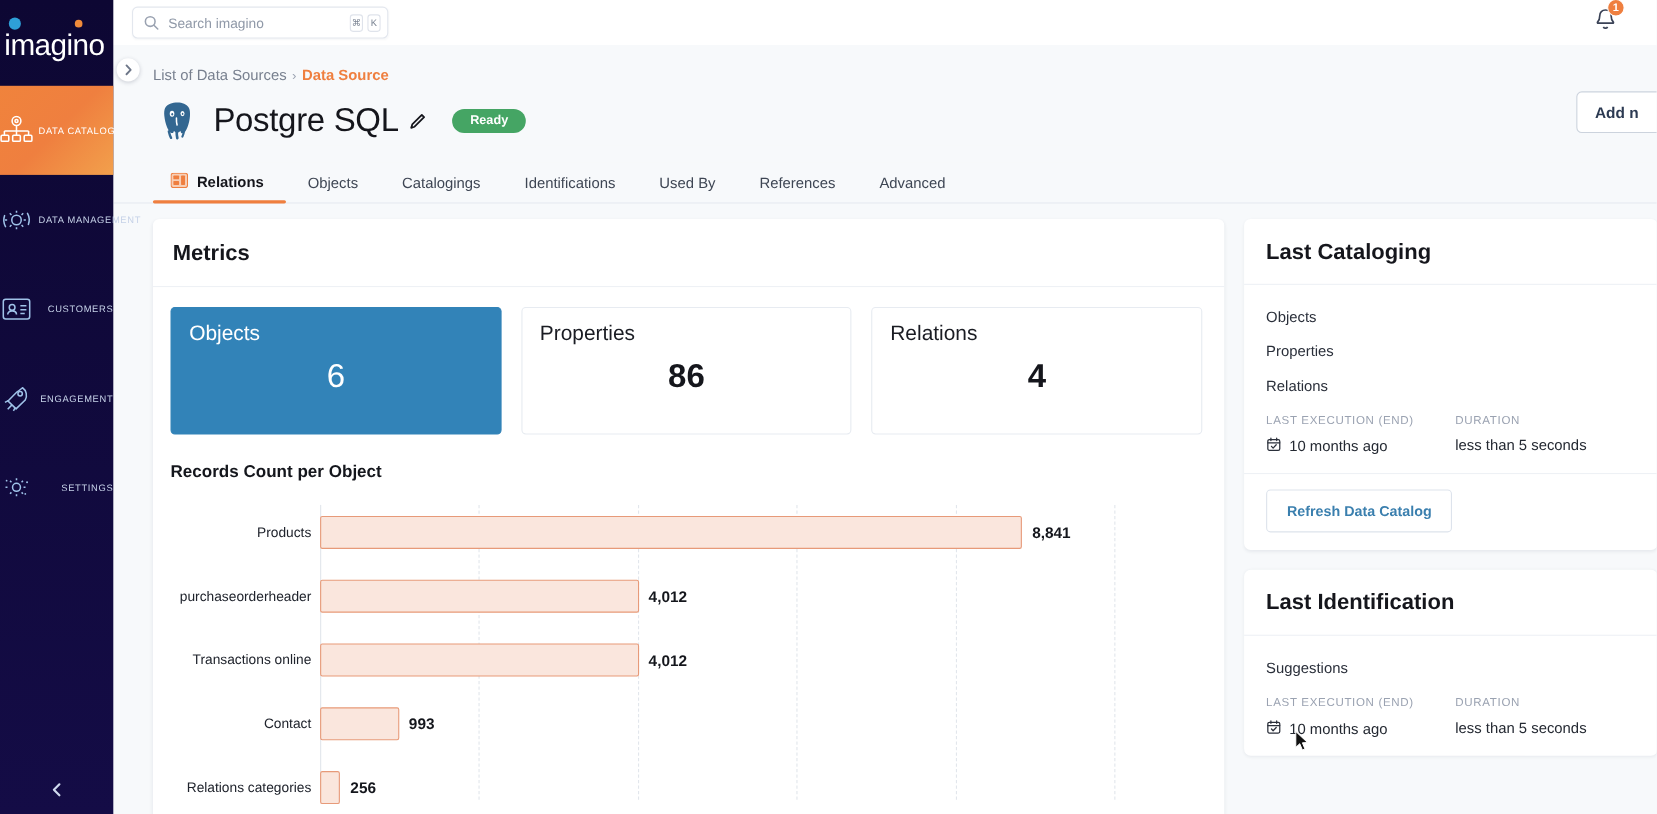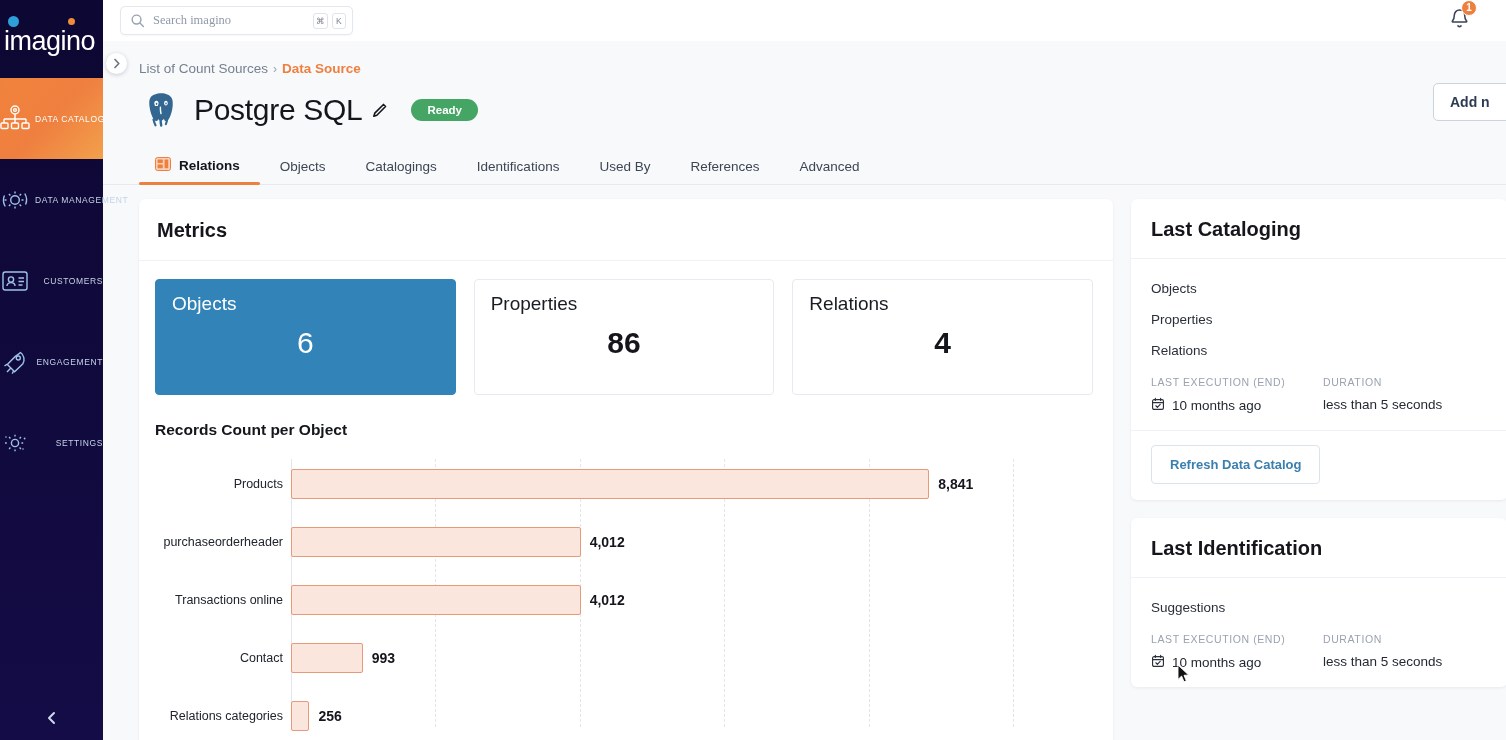--- a/index.html
+++ b/index.html
@@ -123,21 +123,21 @@
     border-radius: 5px;
     background: #ffffff;
     display: flex; align-items: center;
     padding: 0 6px 0 9px;
     box-shadow: 0 1px 2px rgba(30,40,70,0.04);
   }
   .search-box .s-icon { color: #9aa2b1; display: flex; }
   .search-input {
     border: none; outline: none;
     flex: 1 1 auto;
-    font-family: Liberation Serif, serif;
+    font-family: Liberation Sans, sans-serif;
     font-size: 12.5px;
     color: #000000;
     margin-left: 8px;
     background: transparent;
   }
   .search-input::placeholder { color: #9099a8; }
   .kbd {
     width: 16px; height: 16px;
     border: 1px solid #dfe3eb;
     border-radius: 3px;
@@ -454,21 +454,21 @@
           </svg>
           <span class="bell-badge">1</span>
         </div>
       </div>
     </div>
 
     <div id="content">
 
       <div id="pagehead">
         <div class="breadcrumb">
-          <span class="crumb">List of Count Sources</span>
+          <span class="crumb">List of Data Sources</span>
           <span class="sep">›</span>
           <span class="crumb-active">Data Source</span>
         </div>
 
         <div class="title-row">
           <span class="pg-logo">
             <svg width="42" height="42" viewBox="0 0 42 42">
               <g fill="#336791">
                 <path d="M21.5 4.2c-5.1 0-9.3 1.6-11 4.3-1.3 2-1.4 4.8-1.1 8 .3 3.4 1.3 7.1 2.4 9.9 1.2 3 2.9 5.6 4.6 5.6 1 0 1.5-.8 1.7-2.1.7 1 1.7 1.7 2.9 1.7s2.3-.7 3-1.8c.2 1.5.8 2.4 1.9 2.4 1.7 0 3.4-2.7 4.6-5.8 1.1-2.9 2-6.6 2.2-10 .2-3.1 0-5.8-1.3-7.8-1.7-2.8-5.8-4.4-9.9-4.4z"></path>
               </g>

